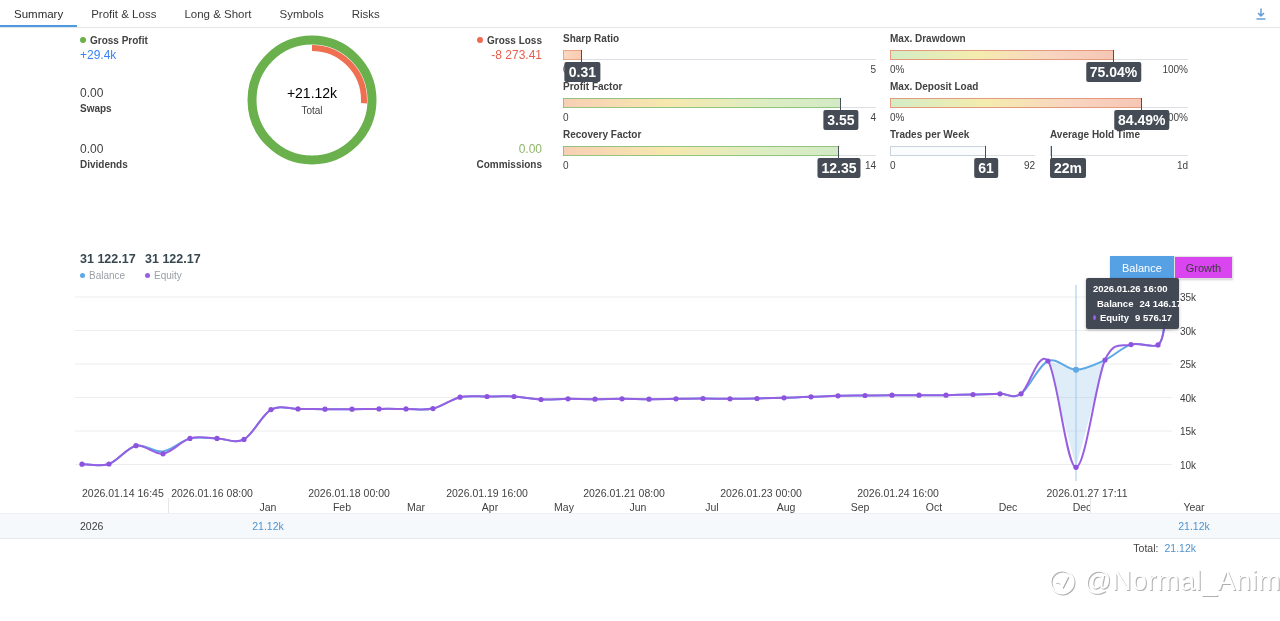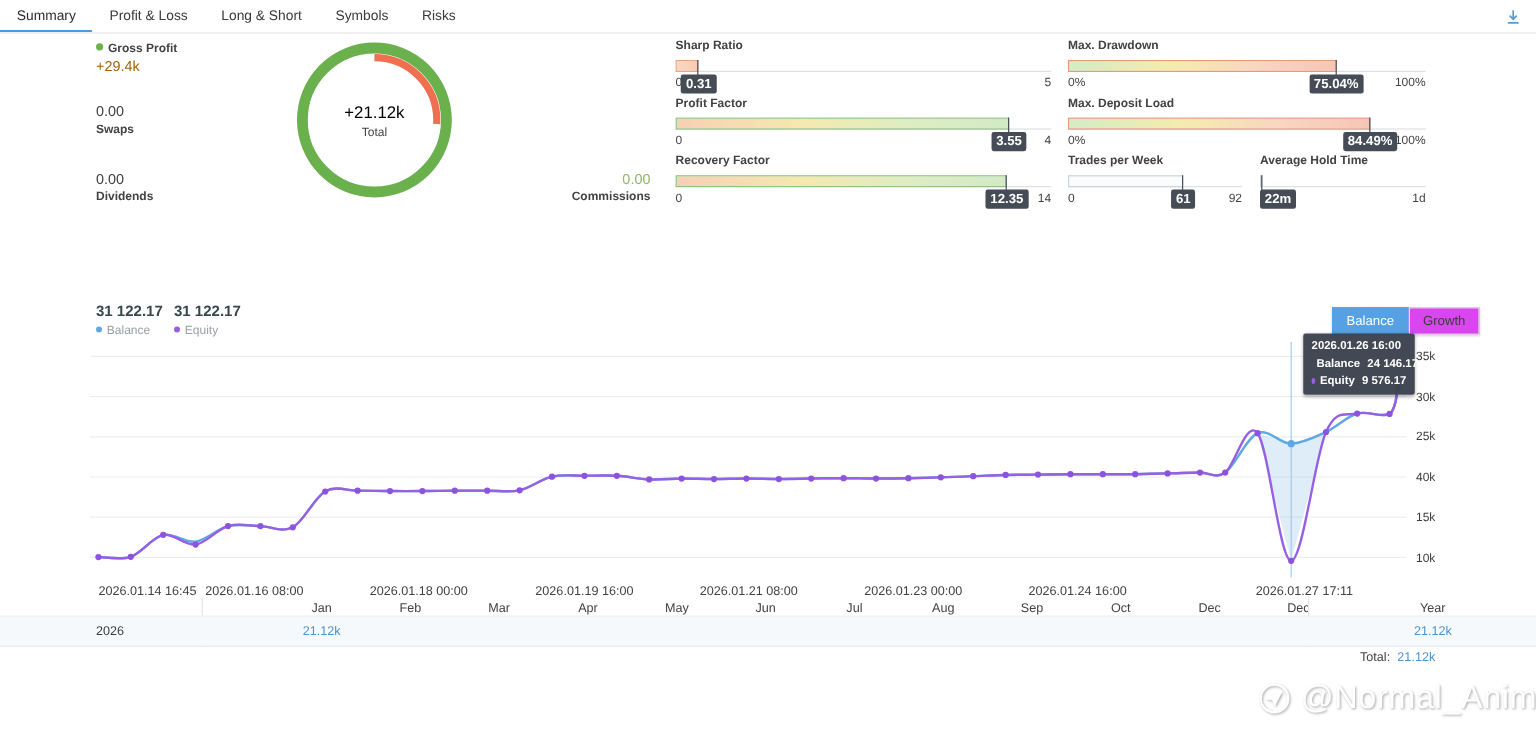--- a/index.html
+++ b/index.html
@@ -12,39 +12,39 @@
   #tabbar { position:absolute; left:0; top:0; width:1280px; height:28px;
     border-bottom:1px solid #e4e6e8; display:flex; align-items:stretch; background:#fff; z-index:5; }
   .tab { padding:0 14px; display:flex; align-items:center; font-size:11.5px; color:#3a3a3a; cursor:pointer; position:relative; }
   .tab.active { color:#2b2b2b; box-shadow: inset 0 -2px 0 #4d9ae0; }
   #dl-btn { margin-left:auto; width:38px; display:flex; align-items:center; justify-content:center; cursor:pointer; }
   
   .abs { position:absolute; }
   .stat-label { font-size:10px; font-weight:700; color:#424242; }
   .stat-value { font-size:12px; margin-top:2px; color:#424242; }
   .dot { display:inline-block; width:6px; height:6px; border-radius:50%; margin-right:4px; vertical-align:1px; }
-  .green-text { color:#a16207; }
+  .green-text { color:#3b82f6; }
   .red-text { color:#e35f4c; }
   .soft-green-text { color:#8fb56a; }
   #donut-center { position:absolute; left:244px; top:32px; width:136px; height:136px;
     display:flex; flex-direction:column; align-items:center; justify-content:center; pointer-events:none; }
   #donut-center .dc-val { font-size:14px; color:#000000; }
   #donut-center .dc-lab { font-size:10px; color:#424242; margin-top:4px; }
   
   .gauge { position:absolute; }
   .g-label { font-size:10px; font-weight:700; color:#424242; margin-bottom:6px; white-space:nowrap; }
   .g-track { position:relative; height:10px; }
   .g-line { position:absolute; left:0; right:0; bottom:0; height:1px; background:#dcdfe3; }
   .g-fill { position:absolute; left:0; top:0; height:10px; }
   .g-fill.orange { background:linear-gradient(90deg,#fbd8c2,#f8cbb1); border:1px solid #e8a685; }
   .g-fill.orange-green { background:linear-gradient(90deg,#f8cfb5 0%,#f6e8af 38%,#ddedc2 72%,#d3eac6 100%); border:1px solid #93c580; }
   .g-fill.green-red { background:linear-gradient(90deg,#d4ecc5 0%,#f4ecae 38%,#f8d5c1 72%,#f6c6b5 100%); border:1px solid #e59a80; }
   .g-fill.plain { background:#fafcfe; border:1px solid #c8d3dd; }
   .g-pin { position:absolute; top:0; width:1px; height:13px; background:#4a505a; }
-  .g-badge { position:absolute; top:12px; background:#454c56; color:#fff; font-size:11px; font-weight:700;
+  .g-badge { position:absolute; top:12px; background:#454c56; color:#fff; font-size:14px; font-weight:700;
     padding:2px 4px; border-radius:2px; white-space:nowrap; z-index:2; }
   .g-scale { position:relative; margin-top:4px; height:12px; font-size:10px; color:#424242; }
   .g-min { position:absolute; left:0; top:0; }
   .g-max { position:absolute; right:0; top:0; }
   
   .legend-block .lv { font-size:12.5px; font-weight:700; color:#37474f; }
   .legend-block .ll { font-size:10px; color:#9aa0a6; margin-top:4px; white-space:nowrap; }
   .legend-block .ll .dot { width:5px; height:5px; }
   #toggle { position:absolute; left:1110px; top:256px; display:flex; box-shadow:0 1px 2px rgba(0,0,0,0.18); z-index:6; }
   .tgl { height:23px; padding:0 11px; font-size:11px; display:flex; align-items:center; background:#d946ef;
@@ -110,20 +110,24 @@
 
   <svg class="abs" style="left:244px;top:32px;" width="136" height="136" viewBox="0 0 136 136">
     <circle id="donut-ring" cx="68" cy="68" r="60" fill="none" stroke-width="9" stroke="#6ab04c"></circle>
     <circle id="donut-loss" cx="68" cy="68" r="52" fill="none" stroke-width="6" transform="rotate(-90 68 68)" stroke="#ee7051" stroke-dasharray="84.9 241.8"></circle>
   </svg>
   <div id="donut-center">
     <div class="dc-val">+21.12k</div>
     <div class="dc-lab">Total</div>
   </div>
 
+  <div class="abs" style="left:400px;top:35px;width:142px;text-align:right;">
+    <div class="stat-label"><span class="dot" id="gl-dot" style="background: rgb(238, 106, 80);"></span><span>Gross Loss</span></div>
+    <div class="stat-value red-text">-8 273.41</div>
+  </div>
   <div class="abs" style="left:400px;top:142px;width:142px;text-align:right;">
     <div class="stat-value soft-green-text" style="margin-top:0;">0.00</div>
     <div class="stat-label" style="margin-top:3px;">Commissions</div>
   </div>
 
   <div class="gauge" style="left:563px;top:33px;width:313px;">
       <div class="g-label">Sharp Ratio</div>
       <div class="g-track">
         <div class="g-line"></div>
         <div class="g-fill orange" style="width: 6.2%;"></div>

